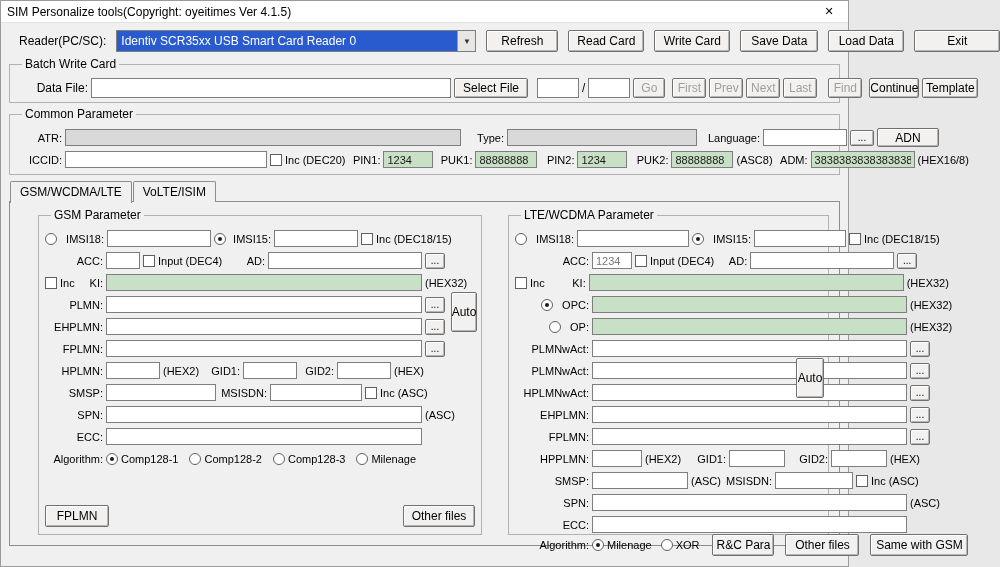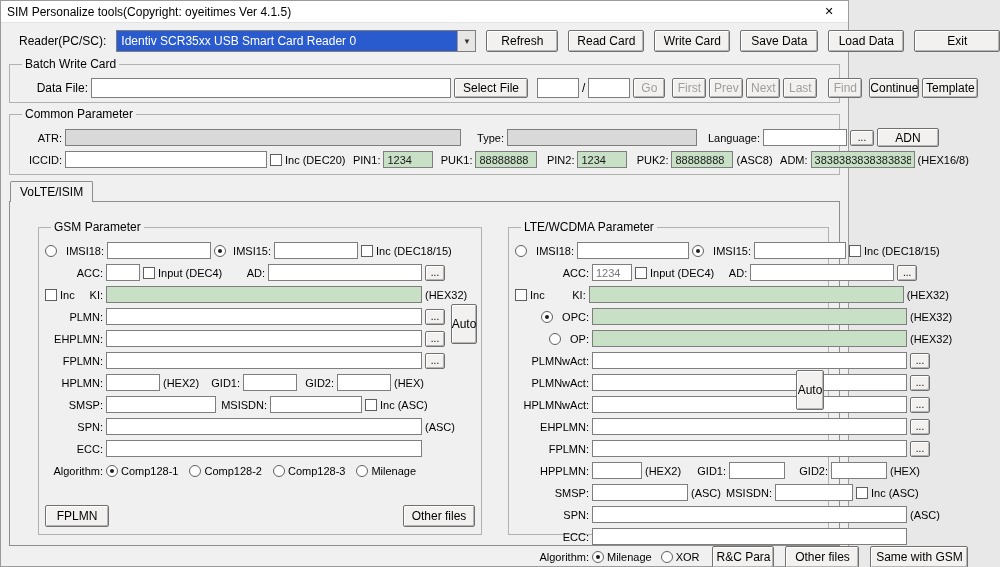--- a/index.html
+++ b/index.html
@@ -28,21 +28,21 @@
   .sfx{flex:none}
   .lblrow{display:flex;justify-content:flex-end;gap:9px;flex:none}
   .radio{width:12px;height:12px;flex:none;border-radius:50%;background:#fff;border:1px solid #5f5f5f;position:relative}
   .radio.sel::after{content:"";position:absolute;left:3px;top:3px;width:4px;height:4px;border-radius:50%;background:#1d1d1d}
   .cb{width:12px;height:12px;flex:none;background:#fff;border:1px solid #5f5f5f}
   .dots{height:16px;width:20px;padding:0;font-size:10px;line-height:1}
   .tabs{display:flex;margin-top:6px;padding-left:1px;position:relative;z-index:2;gap:1px;flex:none}
   .tab{padding:3px 9px 3px;border:1px solid #8d8d8d;border-bottom:none;border-radius:2px 2px 0 0;background:#f0f0f0}
   .tab.active{margin-bottom:-1px;padding-bottom:4px}
   .tabpage{flex:1;border:1px solid #8d8d8d;margin-top:-1px;padding:6px 10px 10px 28px;display:flex;gap:26px;background:#f0f0f0;min-height:0}
-  fieldset.panel{display:flex;flex-direction:column;margin-top:12px}
+  fieldset.panel{display:flex;flex-direction:column;margin-top:0}
   .panel-rows{flex:1;display:flex;flex-direction:column;min-height:0}
   .bottom-row{margin-top:auto;height:24px}
   .auto-abs{position:absolute;padding:0;z-index:1}
   .spacer{flex:1}
 </style>
 </head>
 <body>
 
 <div class="window">
 
@@ -114,20 +114,21 @@
         <span class="lbl" style="width:38px">PUK2:</span>
         <input class="txt green" style="width: 62px;" value="88888888">
         <span class="sfx">(ASC8)</span>
         <span class="lbl" style="width:32px">ADM:</span>
         <input class="txt green" style="width: 104px;" value="3838383838383838">
         <span class="sfx">(HEX16/8)</span>
       </div>
     </fieldset>
 
     <div class="tabs">
+      <div class="tab active">GSM/WCDMA/LTE</div>
       <div class="tab">VoLTE/ISIM</div>
     </div>
 
     <div class="tabpage">
 
       <fieldset class="group panel" style="width:444px">
         <legend>GSM Parameter</legend>
         <button class="btn auto-abs" style="right:4px;top:70px;width:26px;height:40px">Auto</button>
         <div class="panel-rows">
           <div class="fr">

